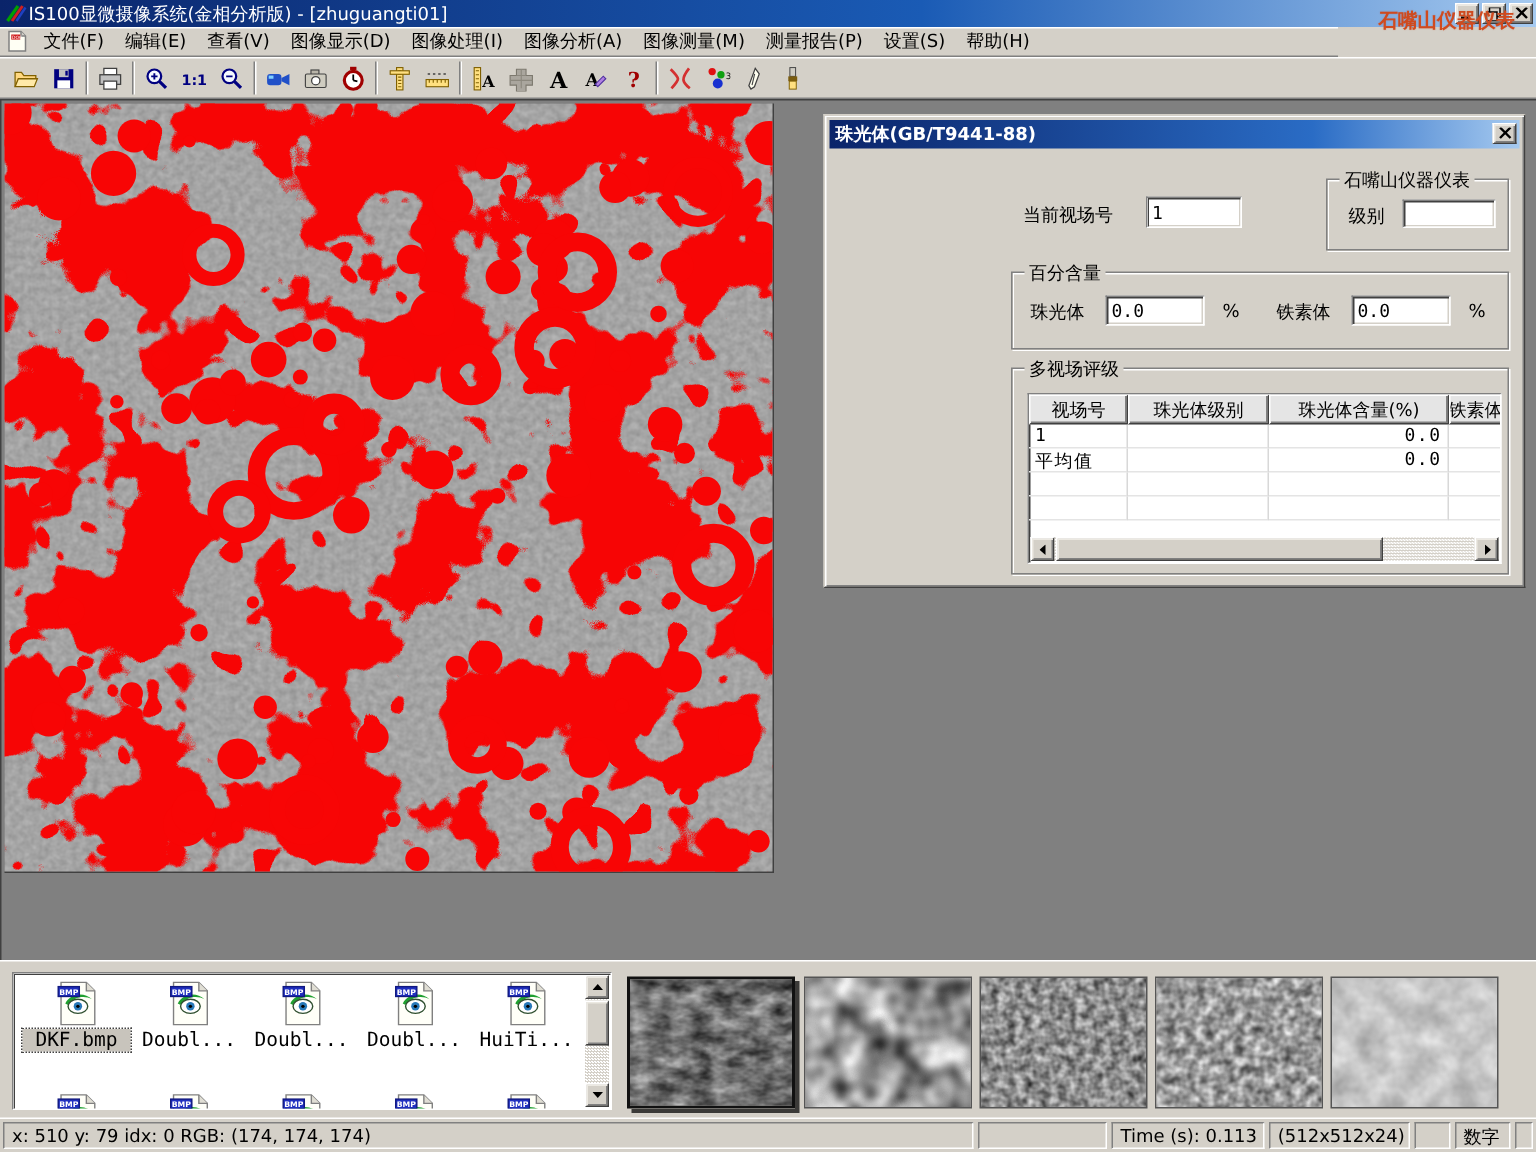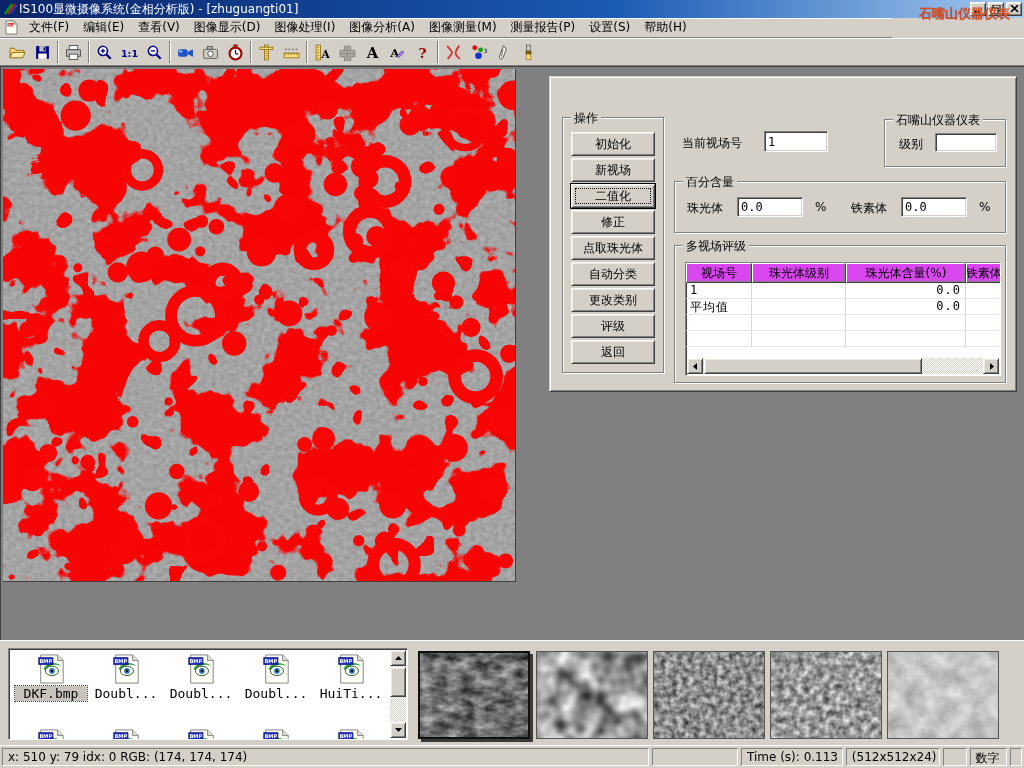--- a/index.html
+++ b/index.html
@@ -57,21 +57,21 @@
   .field { background:#fff; border:1px solid; border-color:#808080 #fff #fff #808080;
     box-shadow: inset 1px 1px 0 #404040, inset -1px -1px 0 #d4d0c8;
     font-family:"DejaVu Sans Mono", monospace; font-size:12px; padding:1px 3px; }
   .dlabel { position:absolute; white-space:nowrap; }
 
   
   #mv-table { position:absolute; left:10px; top:16px; width:316px; height:114px;
     border:1px solid; border-color:#808080 #fff #fff #808080; box-shadow:inset 1px 1px 0 #404040;
     background:#fff; overflow:hidden; }
   #mv-head { display:flex; height:20px; width:360px; }
-  .hcell { background:#d946ef; border:1px solid; border-color:#fff #404040 #404040 #fff;
+  .hcell { background:#e5e5e5; border:1px solid; border-color:#fff #404040 #404040 #fff;
     box-shadow:inset -1px -1px 0 #808080; display:flex; align-items:center; justify-content:center;
     white-space:nowrap; overflow:hidden; flex:none; }
   .trow { display:flex; height:16px; width:360px; }
   .tcell { flex:none; border-right:1px solid #d8d8d8; border-bottom:1px solid #e4e4e4; padding:0 4px;
     font-family:"DejaVu Sans Mono", monospace; font-size:12px; letter-spacing:1px; overflow:hidden; white-space:nowrap; }
   .c0 { width:66px; } .c1 { width:94px; } .c2 { width:120px; text-align:right; } .c3 { width:80px; }
   #mv-hscroll { position:absolute; left:1px; right:1px; bottom:1px; height:16px; background:#e8e6e0; display:flex; }
   .sbtn { width:16px; height:16px; display:flex; align-items:center; justify-content:center; font-size:8px; }
   #mv-thumb { height:16px; width:218px; margin-left:1px; }
   .sbtrack { flex:1; background:repeating-conic-gradient(#fff 0% 25%, #d4d0c8 0% 50%) 0 0/2px 2px; }
@@ -435,33 +435,29 @@
             <circle cx="139.3" cy="100.9" r="16.1" fill="none" stroke="#f80505" stroke-width="9.4"></circle>
             <circle cx="156.4" cy="272.1" r="15.9" fill="none" stroke="#f80505" stroke-width="10.5"></circle>
             <circle cx="310.9" cy="180.9" r="14.0" fill="none" stroke="#f80505" stroke-width="12.6"></circle>
             <circle cx="315.3" cy="427.3" r="14.0" fill="none" stroke="#f80505" stroke-width="11.1"></circle>
           </g>
       </svg>
     </div>
   </div>
 
   <div id="dlg" class="winborder">
-
-    <div class="groupbox" style="left:12px; top:40px; width:102px; height:256px;">
-      <span class="grouplabel">操作</span>
-      <div class="dlgbtn" style="top:14px;">初始化</div>
-      <div class="dlgbtn" style="top:40px;">新视场</div>
-      <div class="dlgbtn focused" style="top:66px;">二值化</div>
-      <div class="dlgbtn" style="top:92px;">修正</div>
-      <div class="dlgbtn" style="top:118px;">点取珠光体</div>
-      <div class="dlgbtn" style="top:144px;">自动分类</div>
-      <div class="dlgbtn" style="top:170px;">更改类别</div>
-      <div class="dlgbtn" style="top:196px;">评级</div>
-      <div class="dlgbtn" style="top:222px;">返回</div>
+    <div id="dlg-titlebar">
+      <span>珠光体(GB/T9441-88)</span>
+      <div id="dlg-close" class="raised">
+        <svg width="9" height="8" viewBox="0 0 9 8">
+            <path d="M1 0 L8 7 M8 0 L1 7" stroke="#000" stroke-width="1.6"></path>
+          </svg>
+      </div>
     </div>
+
 
     <span class="dlabel" style="left:132px; top:58px;">当前视场号</span>
     <input class="field" style="position: absolute; left: 214px; top: 54px; width: 64px; height: 21px;" value="1">
 
     <div class="groupbox" style="left:334px; top:42px; width:122px; height:48px;">
       <span class="grouplabel">石嘴山仪器仪表</span>
       <span class="dlabel" style="left:14px; top:16px;">级别</span>
       <input class="field" style="position: absolute; left: 50px; top: 13px; width: 62px; height: 19px;" value="">
     </div>
 

